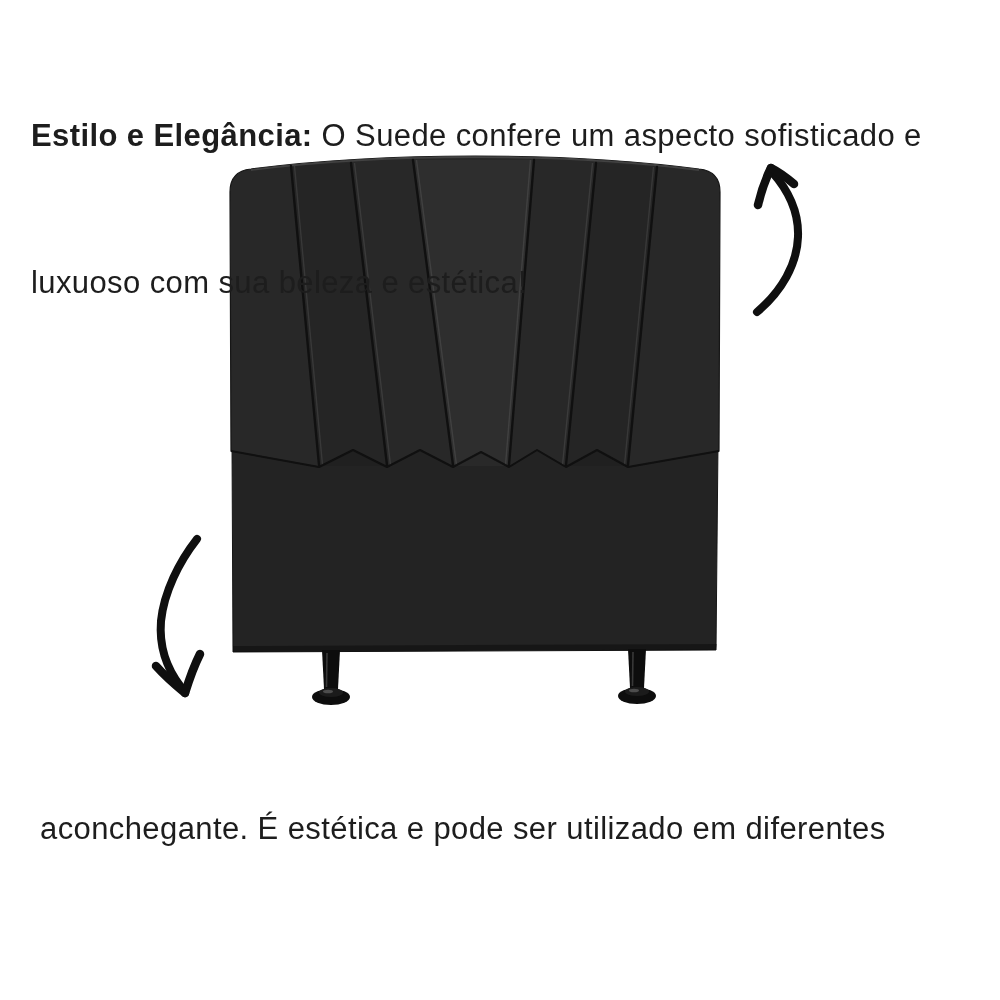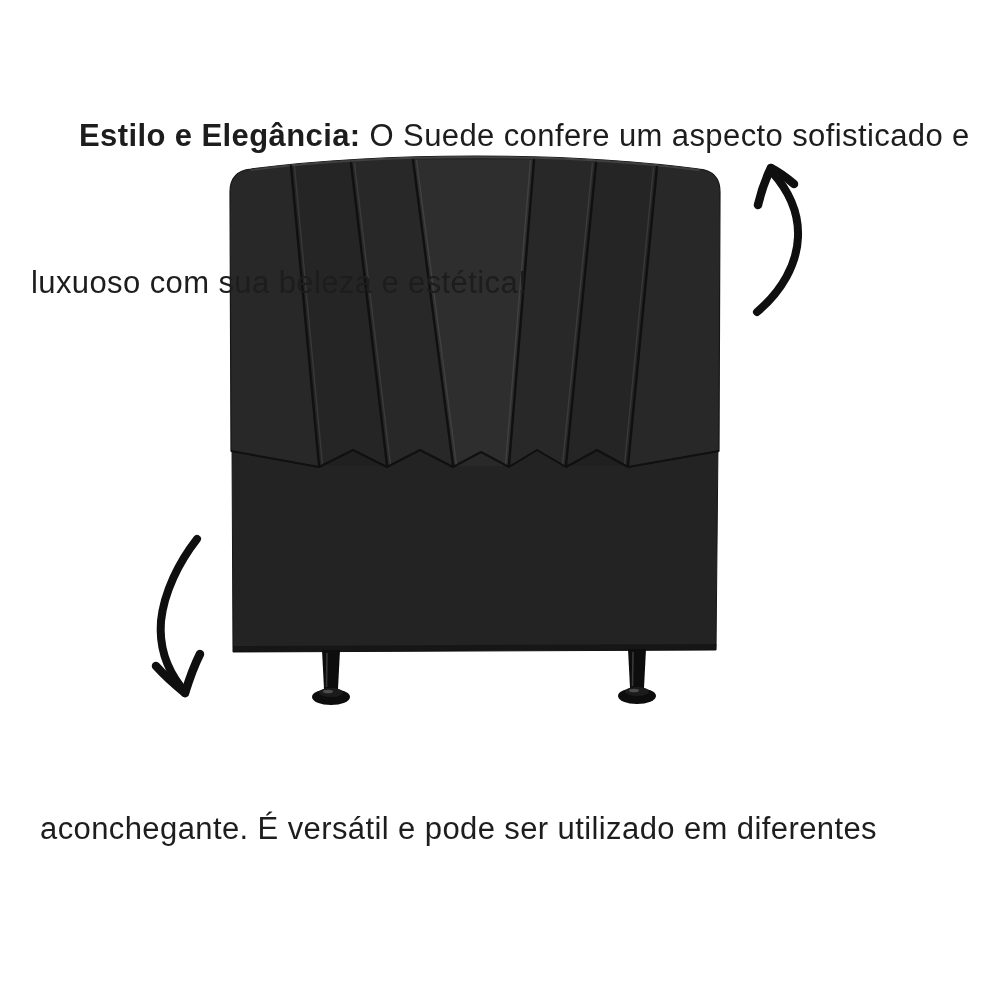--- a/index.html
+++ b/index.html
@@ -12,21 +12,21 @@
   .canvas{position:relative;width:1000px;height:1000px;background:var(--background_color,#ffffff);}
   .para{
     position:absolute;
     white-space:pre;
     font-size:31px;
     letter-spacing:0.4px;
     color:var(--text_color,#1d1d1d);
   }
   #top-para{left:31px;top:13px;line-height:49px;}
   #bottom-para{left:40px;top:710px;line-height:47.6px;}
-  .lead{font-weight:700;margin-left:48px;}
+  .lead{font-weight:700;}
   #product-svg{position:absolute;left:0;top:0;width:1000px;height:1000px;}
 </style>
 </head>
 <body>
 
 <div class="canvas">
 
   <svg id="product-svg" viewBox="0 0 1000 1000" xmlns="http://www.w3.org/2000/svg">
 
     <path d="M 232 443 L 718 443 L 716 650 L 233 652 Z" style="fill:var(--fabric_lower,#232323);stroke:var(--outline,#161616);stroke-width:1"></path>
@@ -91,20 +91,20 @@
       <path d="M 185 693 C 189 680 194 666 200 654" stroke-width="8.5"></path>
     </g>
   </svg>
 
   <div id="top-para" class="para">
     <div class="line"><span class="lead">Estilo e Elegância:</span><span> O Suede confere um aspecto sofisticado e</span></div>
     <div class="line">luxuoso com sua beleza e estética!</div>
   </div>
 
   <div id="bottom-para" class="para">
-    <div class="line">aconchegante. É versátil e pode ser utilizado em diferentes</div>
+    <div class="line">aconchegante. É estética e pode ser utilizado em diferentes</div>
     
     
     
     
   </div>
 
 </div>
 
 </body></html>

